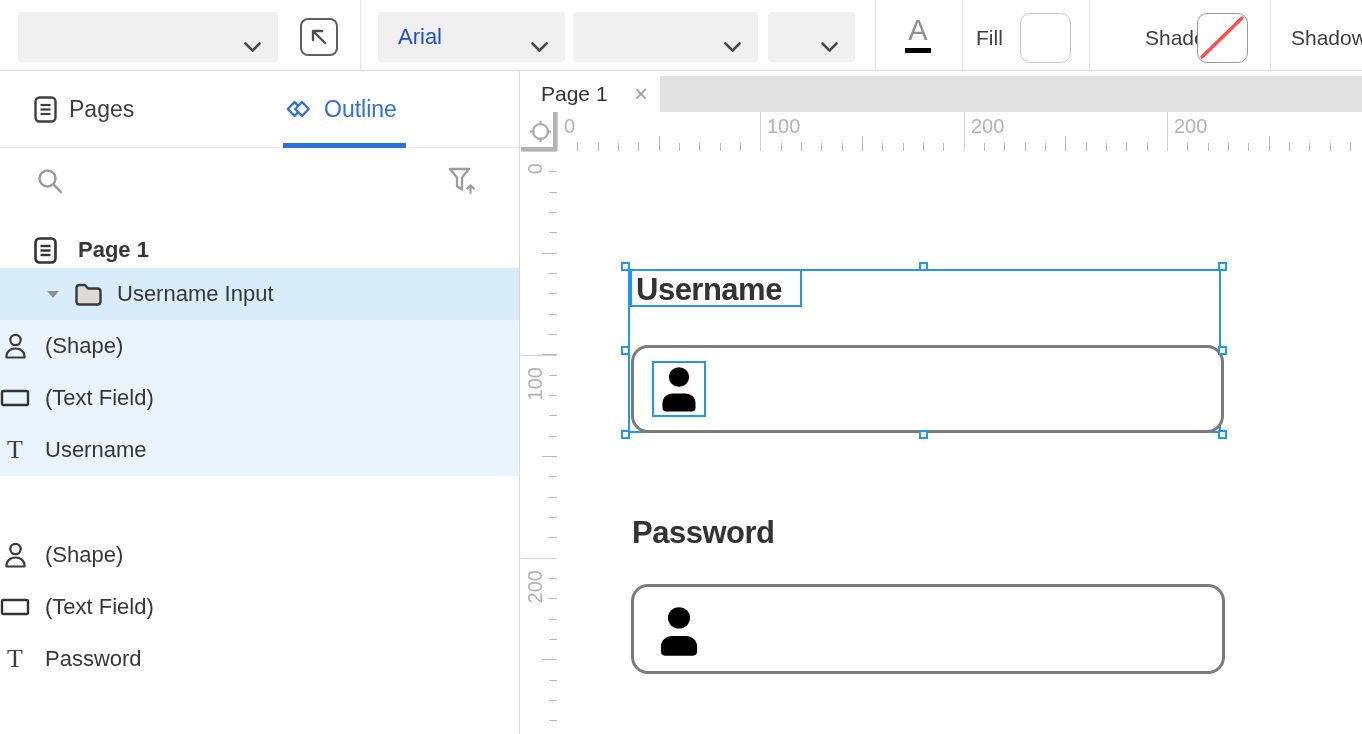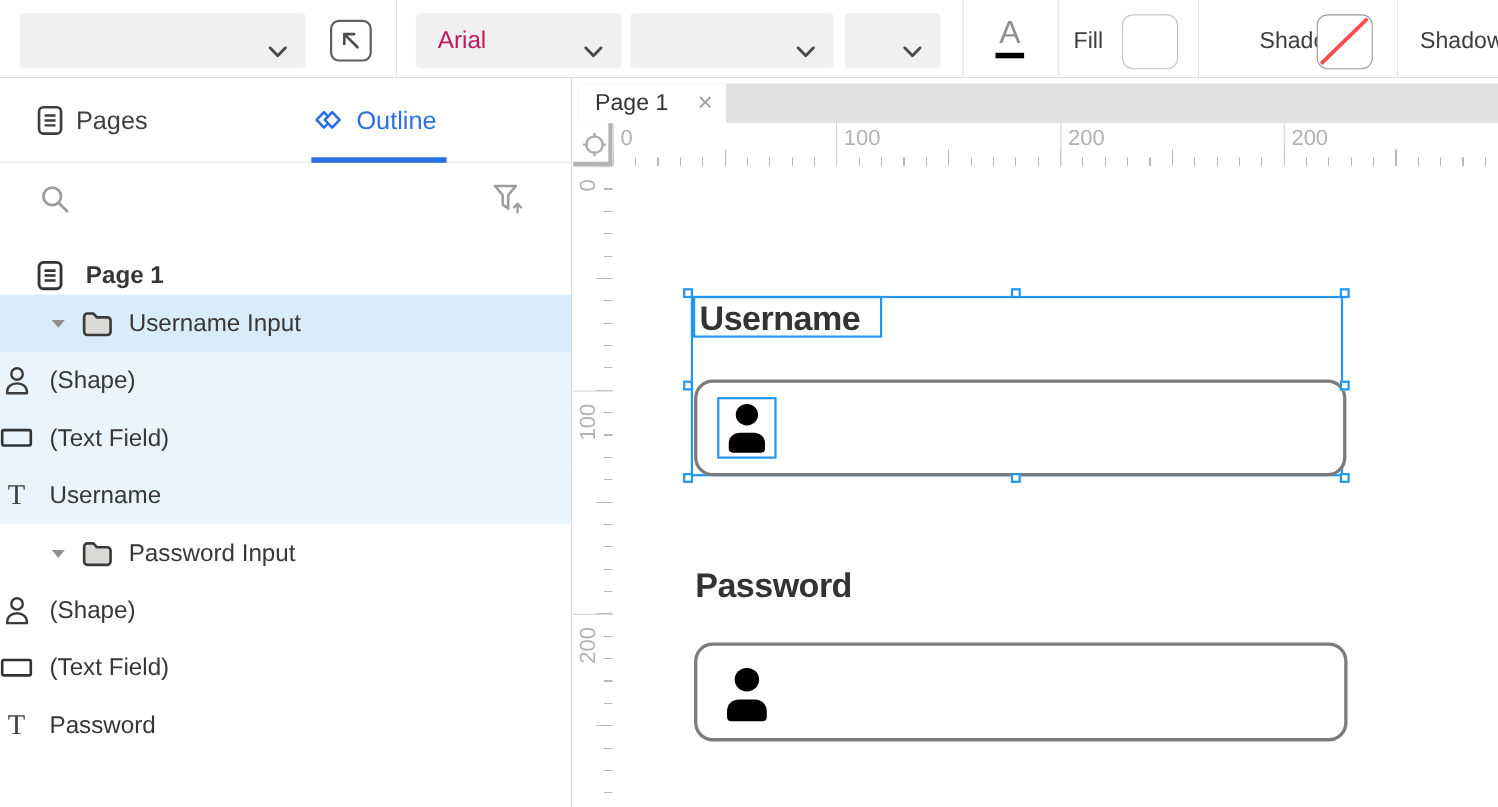--- a/index.html
+++ b/index.html
@@ -5,21 +5,21 @@
   * { margin:0; padding:0; box-sizing:border-box; }
   body { background:#fff; }
   .app {
     position:relative; width:1362px; height:734px; overflow:hidden;
     background:#fff; font-family:"Liberation Sans", sans-serif; color:#3c3c3c;
   }
   
   .toolbar { position:absolute; left:0; top:0; width:1362px; height:71px; background:#fff; border-bottom:1px solid #dcdcdc; }
   .vdiv { position:absolute; top:0; width:1px; height:70px; background:#e4e4e4; }
   .dd { position:absolute; top:12px; height:50px; background:#f1f0f0; border-radius:4px; display:flex; align-items:center; cursor:pointer; }
-  .dd .dd-value { font-size:22px; color:#be185d; padding-left:20px; }
+  .dd .dd-value { font-size:22px; color:#1d4ed8; padding-left:20px; }
   .dd .chev { position:absolute; right:17px; top:30px; }
   .pick-btn { position:absolute; left:300px; top:18px; width:38px; height:38px; background:#fff; border:2px solid #5f5f5f; border-radius:8px; display:flex; align-items:center; justify-content:center; cursor:pointer; }
   .font-color-btn { position:absolute; left:892px; top:15px; width:52px; height:44px; display:flex; flex-direction:column; align-items:center; cursor:pointer; }
   .font-color-btn .a { font-size:29px; font-weight:500; color:#8f8f8f; line-height:31px; }
   .font-color-btn .bar { width:26px; height:5px; background:#000; margin-top:2px; }
   .tool-label { position:absolute; top:26px; font-size:21px; color:#3e3e3e; }
   .swatch { position:absolute; top:13px; width:51px; height:50px; background:#fff; border:1.5px solid #c6c6c6; border-radius:10px; cursor:pointer; }
   .swatch.shadow-swatch { border-color:#9b9b9b; overflow:hidden; }
   
   .left-panel { position:absolute; left:0; top:71px; width:520px; height:663px; background:#fff; border-right:1px solid #d7d7d7; }
@@ -211,29 +211,20 @@
         </span>
       <span class="tlabel">(Text Field)</span>
     </div>
     <div class="trow child bg-selchild" style="top:353px;">
       <span class="icon-cell">
           <span class="t-glyph">T</span>
         </span>
       <span class="tlabel">Username</span>
     </div>
 
-    <div class="trow group" style="top:406px;">
-      <svg width="14" height="9" viewBox="0 0 14 9">
-          <polygon points="1,1 13,1 7,8" fill="#8f8f8f"></polygon>
-        </svg>
-      <svg width="31" height="27" viewBox="0 0 31 27">
-          <path d="M3.5 7 C3.5 5.3 4.8 4 6.5 4 H12 L15 7.5 H24.5 C26.2 7.5 27.5 8.8 27.5 10.5 V20.5 C27.5 22.2 26.2 23.5 24.5 23.5 H6.5 C4.8 23.5 3.5 22.2 3.5 20.5 Z" fill="#dcdad6" stroke="#3a3a3a" stroke-width="2.4" stroke-linejoin="round"></path>
-        </svg>
-      <span class="tlabel">Password Input</span>
-    </div>
     <div class="trow child" style="top:458px;">
       <span class="icon-cell">
           <svg width="27" height="28" viewBox="0 0 27 28">
             <circle cx="13.5" cy="8" r="5.2" fill="none" stroke="#3a3a3a" stroke-width="2.2"></circle>
             <path d="M4.5 25.5 V24.5 C4.5 19.5 8.5 16.5 13.5 16.5 C18.5 16.5 22.5 19.5 22.5 24.5 V25.5 Z" fill="none" stroke="#3a3a3a" stroke-width="2.2" stroke-linejoin="round"></path>
           </svg>
         </span>
       <span class="tlabel">(Shape)</span>
     </div>
     <div class="trow child" style="top:510px;">

